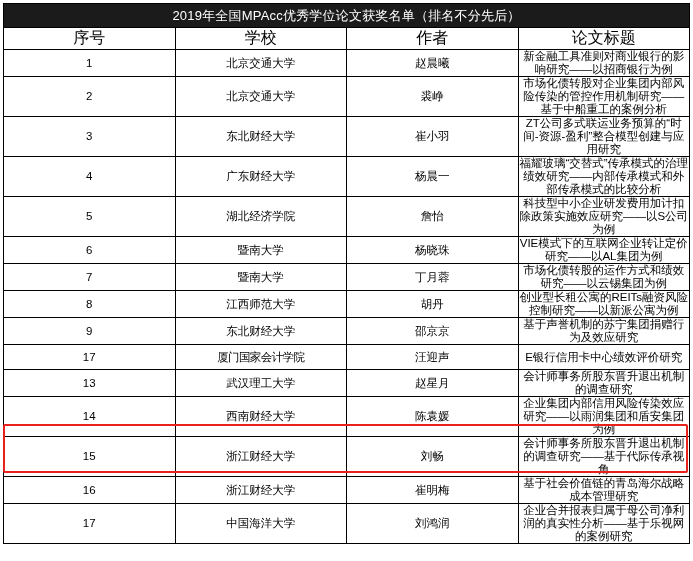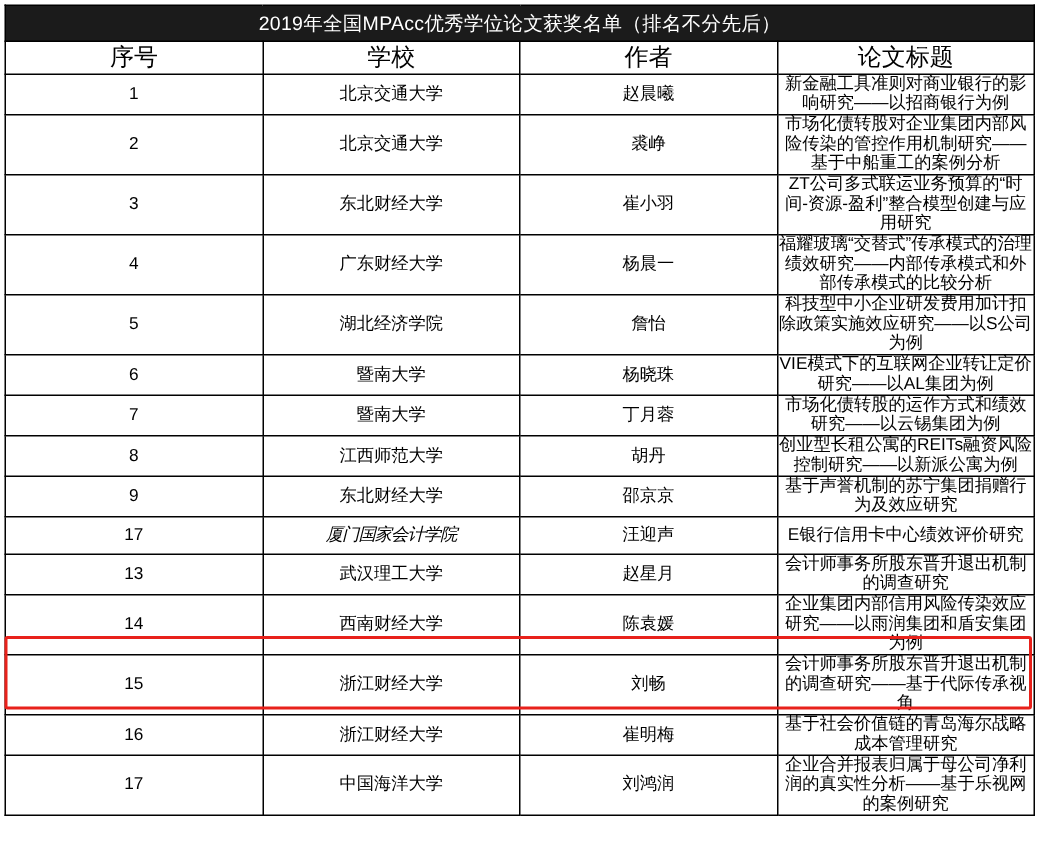--- a/index.html
+++ b/index.html
@@ -59,21 +59,20 @@
     padding: 1px 4px;
     text-align: center;
   }
   .cell-school {
     padding: 1px 2px;
     white-space: nowrap;
     margin-left: 24px;
   }
   .tight {
     letter-spacing: -0.6px;
-    font-style: italic;
   }
   
   .highlight-box {
     position: absolute;
     left: 3px;
     top: 424px;
     width: 685px;
     height: 49px;
     border: 2px solid #e8211b;
     box-sizing: border-box;

